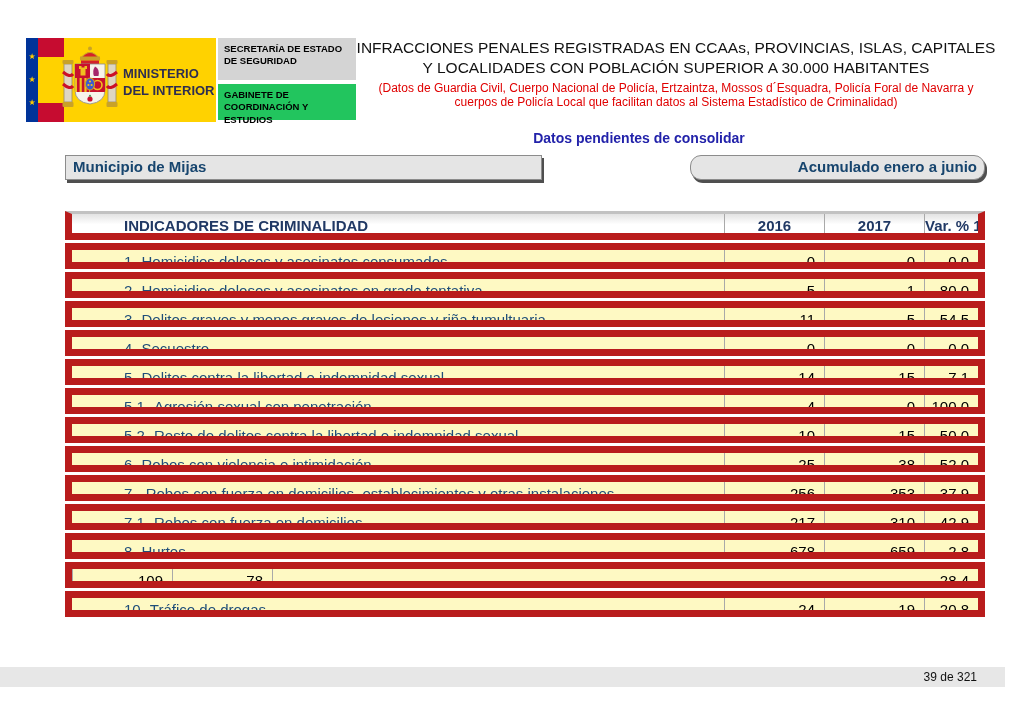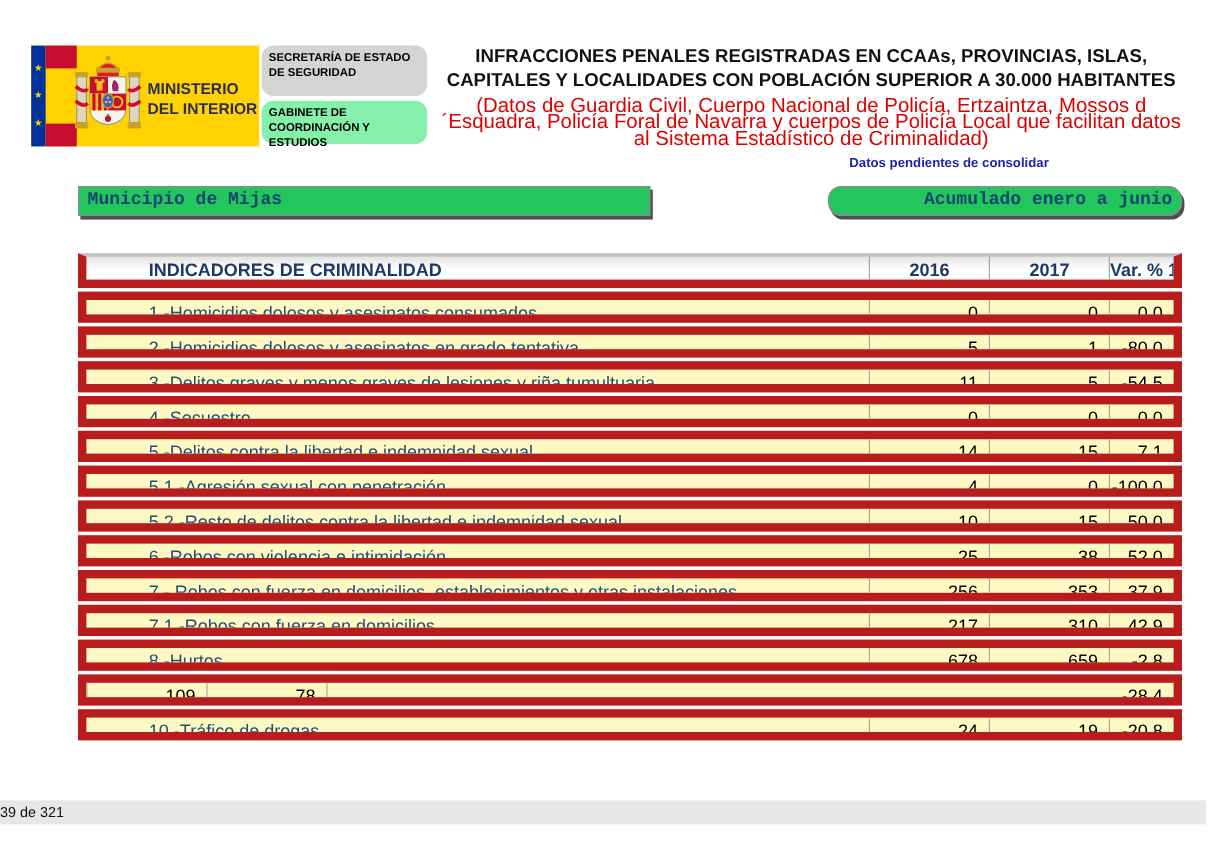--- a/index.html
+++ b/index.html
@@ -11,51 +11,51 @@
   .logo{position:absolute;left:26px;top:38px;width:190px;height:84px;background:#FFD200;}
   .eu-strip{position:absolute;left:0;top:0;width:12px;height:84px;background:#003399;
     display:flex;flex-direction:column;justify-content:space-evenly;align-items:center;
     color:#FFCC00;font-size:8px;line-height:8px;}
   .flag-red{position:absolute;left:12px;width:26px;height:19px;background:#C60C30;}
   .flag-red.top{top:0;} .flag-red.bottom{bottom:0;}
   .crest{position:absolute;left:36px;top:6px;}
   .ministry-name{position:absolute;left:97px;top:27px;width:95px;
     font-weight:bold;font-size:13px;line-height:17px;color:#2E2E50;}
   .dept-box{position:absolute;left:218px;width:138px;box-sizing:border-box;
-    font-weight:bold;font-size:9.5px;line-height:1.3;color:#000;padding:5px 6px;border-radius:10px;}
+    font-weight:bold;font-size:9.5px;line-height:1.3;color:#000;padding:5px 6px;}
   .dept-box.one{top:38px;height:42px;background:#D4D4D4;}
-  .dept-box.two{top:84px;height:36px;background:#86efac;}
+  .dept-box.two{top:84px;height:36px;background:#22c55e;}
   
   .doc-title{position:absolute;left:352px;top:38px;width:648px;text-align:center;
-    font-weight:bold;font-size:15.5px;line-height:20px;color:#121212;}
+    font-weight:normal;font-size:15.5px;line-height:20px;color:#121212;}
   .doc-subtitle{position:absolute;left:366px;top:81px;width:620px;text-align:center;
-    font-size:17px;line-height:14px;color:#E00000;}
-  .pending-note{position:absolute;left:384px;top:130px;width:490px;text-align:right;
-    font-weight:bold;font-size:11px;color:#2222AA;}
+    font-size:12px;line-height:14px;color:#E00000;}
+  .pending-note{position:absolute;left:394px;top:130px;width:490px;text-align:center;
+    font-weight:bold;font-size:14px;color:#2222AA;}
   
   .bar{position:absolute;top:155px;height:25px;box-sizing:border-box;
-    background:#22c55e;border:1px solid #8C8C8C;box-shadow:2px 3px 0 #4F4F4F;
-    font-weight:bold;font-size:15px;line-height:22px;color:#17456E;padding:0 7px;font-family:Liberation Mono, monospace;}
+    background:#e5e5e5;border:1px solid #8C8C8C;box-shadow:2px 3px 0 #4F4F4F;
+    font-weight:bold;font-size:15px;line-height:22px;color:#17456E;padding:0 7px;}
   .bar.left{left:65px;width:477px;text-align:left;}
   .bar.right{left:690px;width:295px;text-align:right;border-radius:11px;}
   
   .crime-table{position:absolute;left:65px;top:211px;width:920px;}
   .t-row{display:flex;height:26px;margin-bottom:3px;background:#fef9c3;
     border:7px solid #b91c1c;box-sizing:border-box;align-items:stretch;}
   .t-row.head{height:29px;border-top:3px solid #C2C2C2;
     background:linear-gradient(#E3E3E3,#ffffff 55%);}
   .c{box-sizing:border-box;font-size:15px;line-height:24px;white-space:nowrap;overflow:hidden;}
   .c-label{flex:0 0 606px;padding-left:6px;color:#1F4E79;margin-left:46px;}
   .c-num{flex:0 0 100px;text-align:right;padding-right:9px;border-left:1px solid #A9A9A9;color:#000;}
   .c-var{flex:1 1 auto;text-align:right;padding-right:9px;border-left:1px solid #A9A9A9;color:#000;}
   .t-row.head .c-label{color:#203864;font-weight:bold;}
   .t-row.head .c-num,.t-row.head .c-var{color:#203864;font-weight:bold;text-align:center;padding-right:0;}
   
   .footer-bar{position:absolute;left:0;top:667px;width:1005px;height:20px;background:#E7E7E7;
-    box-sizing:border-box;text-align:left;padding-right:28px;font-size:12px;line-height:20px;color:#111;}
+    box-sizing:border-box;text-align:right;padding-right:28px;font-size:12px;line-height:20px;color:#111;}
 </style>
 </head>
 <body>
 
 <div class="logo">
   <div class="eu-strip">
     <span>★</span>
     <span>★</span>
     <span>★</span>
   </div>

